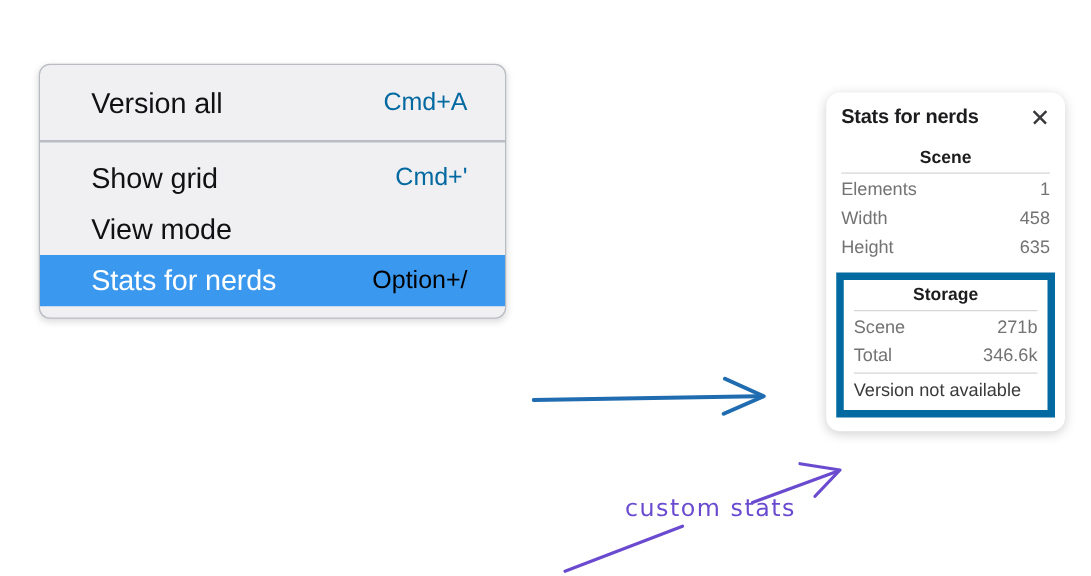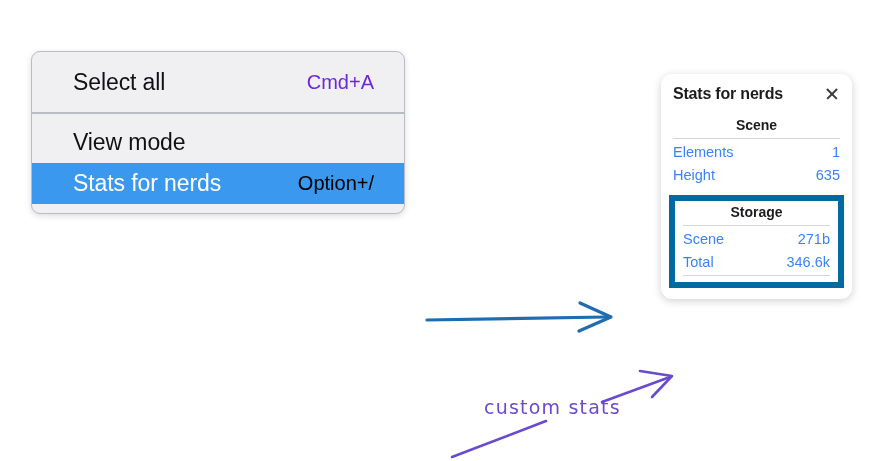--- a/index.html
+++ b/index.html
@@ -47,21 +47,21 @@
     cursor: default;
   }
   .menu-item .label {
     font-size: 23px;
     color: #111114;
     letter-spacing: -0.1px;
     white-space: nowrap;
   }
   .menu-item .shortcut {
     font-size: 20px;
-    color: #6d28d9;
+    color: #0369a1;
     white-space: nowrap;
   }
   .menu-item.selected { background: #3b98ef; }
   .menu-item.selected .label { color: #ffffff; }
   .menu-item.selected .shortcut { color: #000000; }
 
   
   #stats-panel {
     position: absolute;
     left: 661px;
@@ -115,21 +115,21 @@
   .sec-rule {
     height: 1px;
     background: #d6d6d8;
     margin: 1px 0 2px 0;
   }
   .stat-row {
     display: flex;
     justify-content: space-between;
     align-items: baseline;
     font-size: 14.5px;
-    color: #3b82f6;
+    color: #737373;
     padding: 3px 0 3px 0;
     line-height: 17px;
   }
   .stat-row .k { white-space: nowrap; }
   .stat-row .v { white-space: nowrap; }
   .note-row {
     font-size: 14.5px;
     color: #3a3a3c;
     padding: 4px 0 2px 0;
     line-height: 17px;
@@ -145,44 +145,48 @@
 
   
   #annotations {
     position: absolute;
     left: 0; top: 0;
     width: 873px; height: 461px;
     pointer-events: none;
   }
   #custom-stats-label {
     position: absolute;
-    left: 484px;
+    left: 500px;
     top: 396px;
     font-family: "DejaVu Sans", sans-serif;
     font-size: 19px;
     color: #6a4bd0;
     letter-spacing: 1.2px;
     white-space: nowrap;
   }
 </style>
 </head>
 <body>
 
 <div id="context-menu">
 
   <div class="menu-group first">
     <div class="menu-item">
-      <span class="label">Select all</span>
+      <span class="label">Version all</span>
       <span class="shortcut">Cmd+A</span>
     </div>
   </div>
 
   <div class="menu-divider"></div>
 
   <div class="menu-group">
+    <div class="menu-item">
+      <span class="label">Show grid</span>
+      <span class="shortcut">Cmd+'</span>
+    </div>
     <div class="menu-item">
       <span class="label">View mode</span>
     </div>
     <div class="menu-item selected">
       <span class="label">Stats for nerds</span>
       <span class="shortcut">Option+/</span>
     </div>
   </div>
 
 </div>
@@ -195,37 +199,42 @@
   </div>
 
   <div id="scene-section">
     <div class="sec-title">Scene</div>
     <div class="sec-rule"></div>
     <div class="stat-row">
       <span class="k">Elements</span>
       <span class="v">1</span>
     </div>
     <div class="stat-row">
+      <span class="k">Width</span>
+      <span class="v">458</span>
+    </div>
+    <div class="stat-row">
       <span class="k">Height</span>
       <span class="v">635</span>
     </div>
   </div>
 
   <div id="highlight-box">
     <div class="sec-title">Storage</div>
     <div class="sec-rule"></div>
     <div class="stat-row">
       <span class="k">Scene</span>
       <span class="v">271b</span>
     </div>
     <div class="stat-row">
       <span class="k">Total</span>
       <span class="v">346.6k</span>
     </div>
     <div class="sec-rule"></div>
+    <div class="note-row">Version not available</div>
   </div>
 
 </div>
 
 <svg id="annotations" viewBox="0 0 873 461">
 
   <g>
     <path d="M427 320 L606 317" stroke="#1f6cb0" stroke-width="3.2" fill="none" stroke-linecap="round"></path>
     <path d="M580 303 L611 317 L579 331" stroke="#1f6cb0" stroke-width="3.2" fill="none" stroke-linecap="round" stroke-linejoin="round"></path>
   </g>

